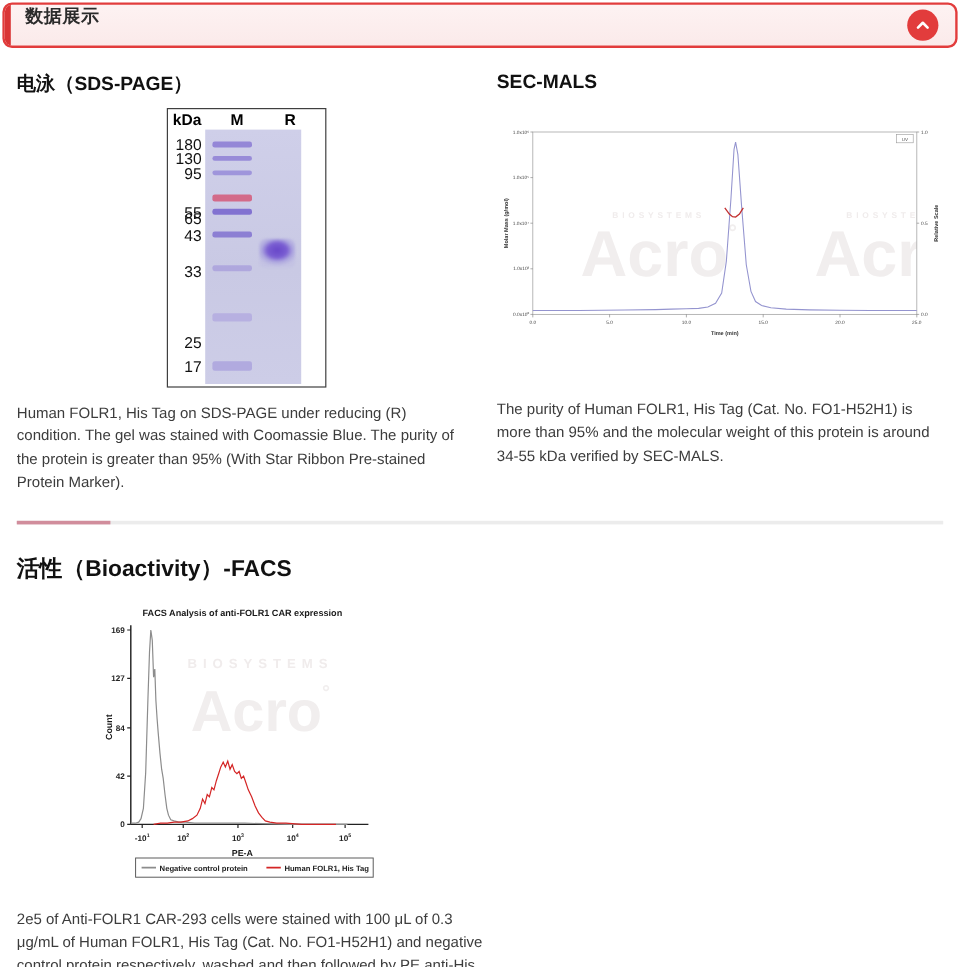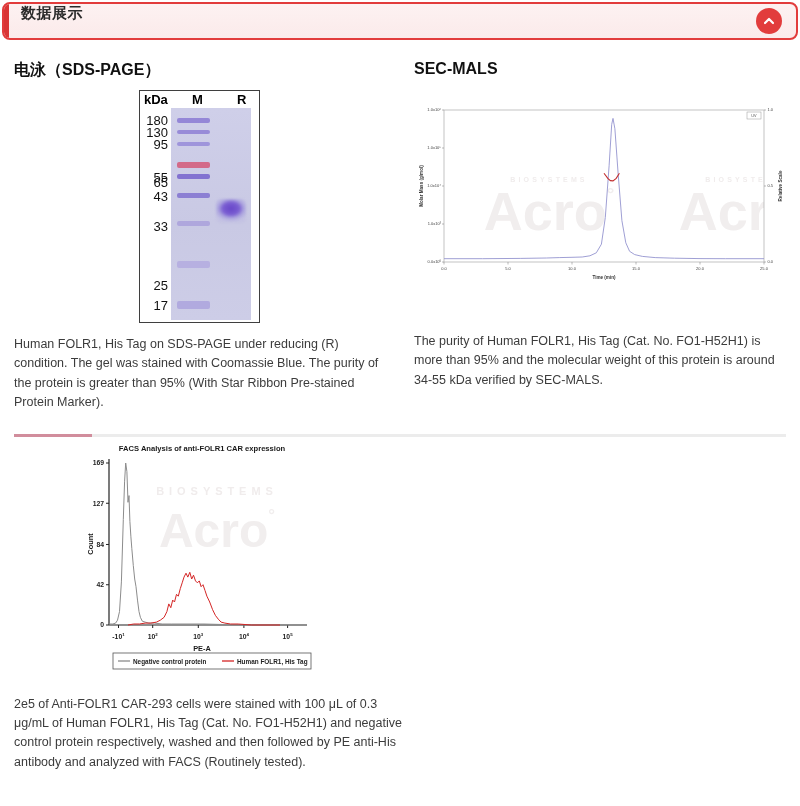--- a/index.html
+++ b/index.html
@@ -35,21 +35,21 @@
   
   .content { padding: 0 14px; }
   .cols { display: grid; grid-template-columns: 1fr 1fr; column-gap: 28px; margin-top: 20px; }
   h2.sec-heading { font-size: 16px; font-weight: bold; color: #111; margin-bottom: 8px; }
   .fig-area { height: 246px; position: relative; }
   .caption { font-size: 12.5px; line-height: 1.55; color: #3c3c3c; max-width: 374px; }
 
   
   .gel-card {
     position: absolute; left: 125px; top: 1px;
-    width: 121px; height: 233px;
+    width: 133px; height: 233px;
     background: #fff;
     border: 1px solid #3f3f3f;
     overflow: hidden;
   }
   .gel-head-label { position: absolute; top: 1px; font-size: 13px; font-weight: bold; color: #000; }
   .gel-strip {
     position: absolute; left: 31px; top: 17px; width: 80px; height: 212px;
     background: linear-gradient(180deg, #cfcfe9 0%, #c9c9e4 55%, #cdcde7 100%);
   }
   .gel-band { position: absolute; left: 6px; width: 33px; border-radius: 2px; filter: blur(0.6px); }
@@ -184,20 +184,21 @@
       </div>
       <p class="caption">The purity of Human FOLR1, His Tag (Cat. No. FO1-H52H1) is more than 95% and the molecular weight of this protein is around 34-55 kDa verified by SEC-MALS.</p>
     </div>
   </div>
 
   <div class="divider">
     <span class="divider-accent"></span>
   </div>
 
   <div>
+    <h2 class="facs-heading">活性（Bioactivity）-FACS</h2>
     <div class="facs-chart-wrap">
       <svg id="facs-chart" width="322" height="248" viewBox="0 0 322 248">
           <g>
             <text x="132" y="58" font-size="11" fill="#f0ecec" font-family="&quot;Liberation Sans&quot;, sans-serif" text-anchor="middle" letter-spacing="4.95" font-weight="bold">BIOSYSTEMS</text>
             <text x="132" y="110" font-size="48" fill="#f1eeee" font-family="&quot;Liberation Sans&quot;, sans-serif" text-anchor="middle" font-weight="bold">Acro<tspan font-size="16.799999999999997" dy="-26.400000000000002">°</tspan></text>
           </g>
           <text x="117" y="14" font-size="7.6" fill="#1a1a1a" font-family="&quot;Liberation Sans&quot;, sans-serif" text-anchor="middle" font-weight="bold">FACS Analysis of anti-FOLR1 CAR expression</text>
           <line x1="24" y1="22" x2="24" y2="188" stroke="#222" stroke-width="1.2"></line>
           <line x1="24" y1="188" x2="222" y2="188" stroke="#222" stroke-width="1.2"></line>
           <line x1="21" y1="188" x2="24" y2="188" stroke="#222" stroke-width="1"></line>

